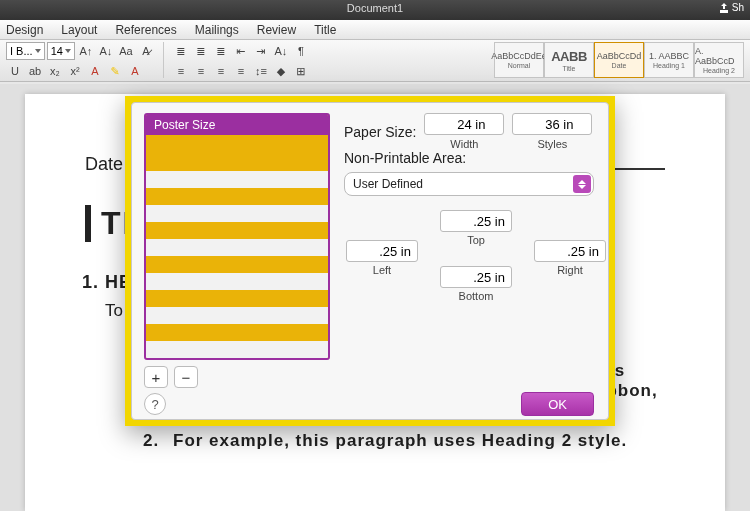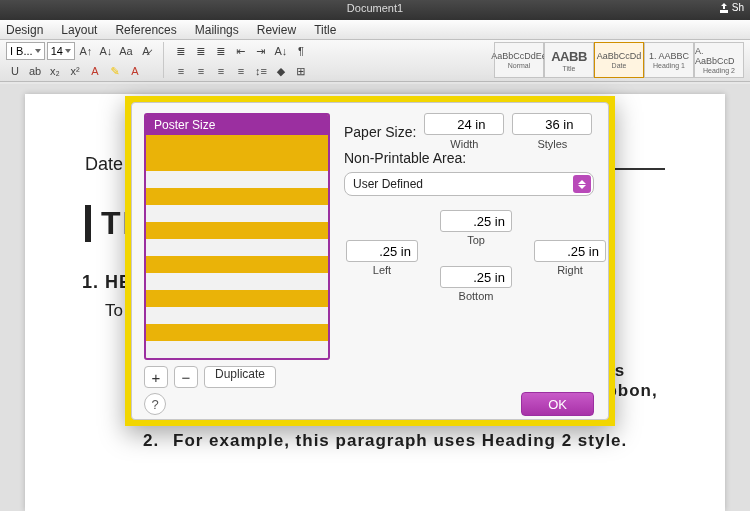--- a/index.html
+++ b/index.html
@@ -212,21 +212,20 @@
                 <div class="row"></div>
                 <div class="row"></div>
                 <div class="row"></div>
                 <div class="row"></div>
                 <div class="row"></div>
             </div>
           </div>
           <div class="poster-row-btns">
             <div class="sq-btn">+</div>
             <div class="sq-btn">−</div>
-            <div class="dup-btn">Duplicate</div>
           </div>
         </div>
         <div class="right-col">
           <div class="paper-row">
             <span class="lbl">Paper Size:</span>
             <div class="dim-box">
               <input class="dim-input" value="24 in" style="">
               <span class="dim-sub">Width</span>
             </div>
             <div class="dim-box">

